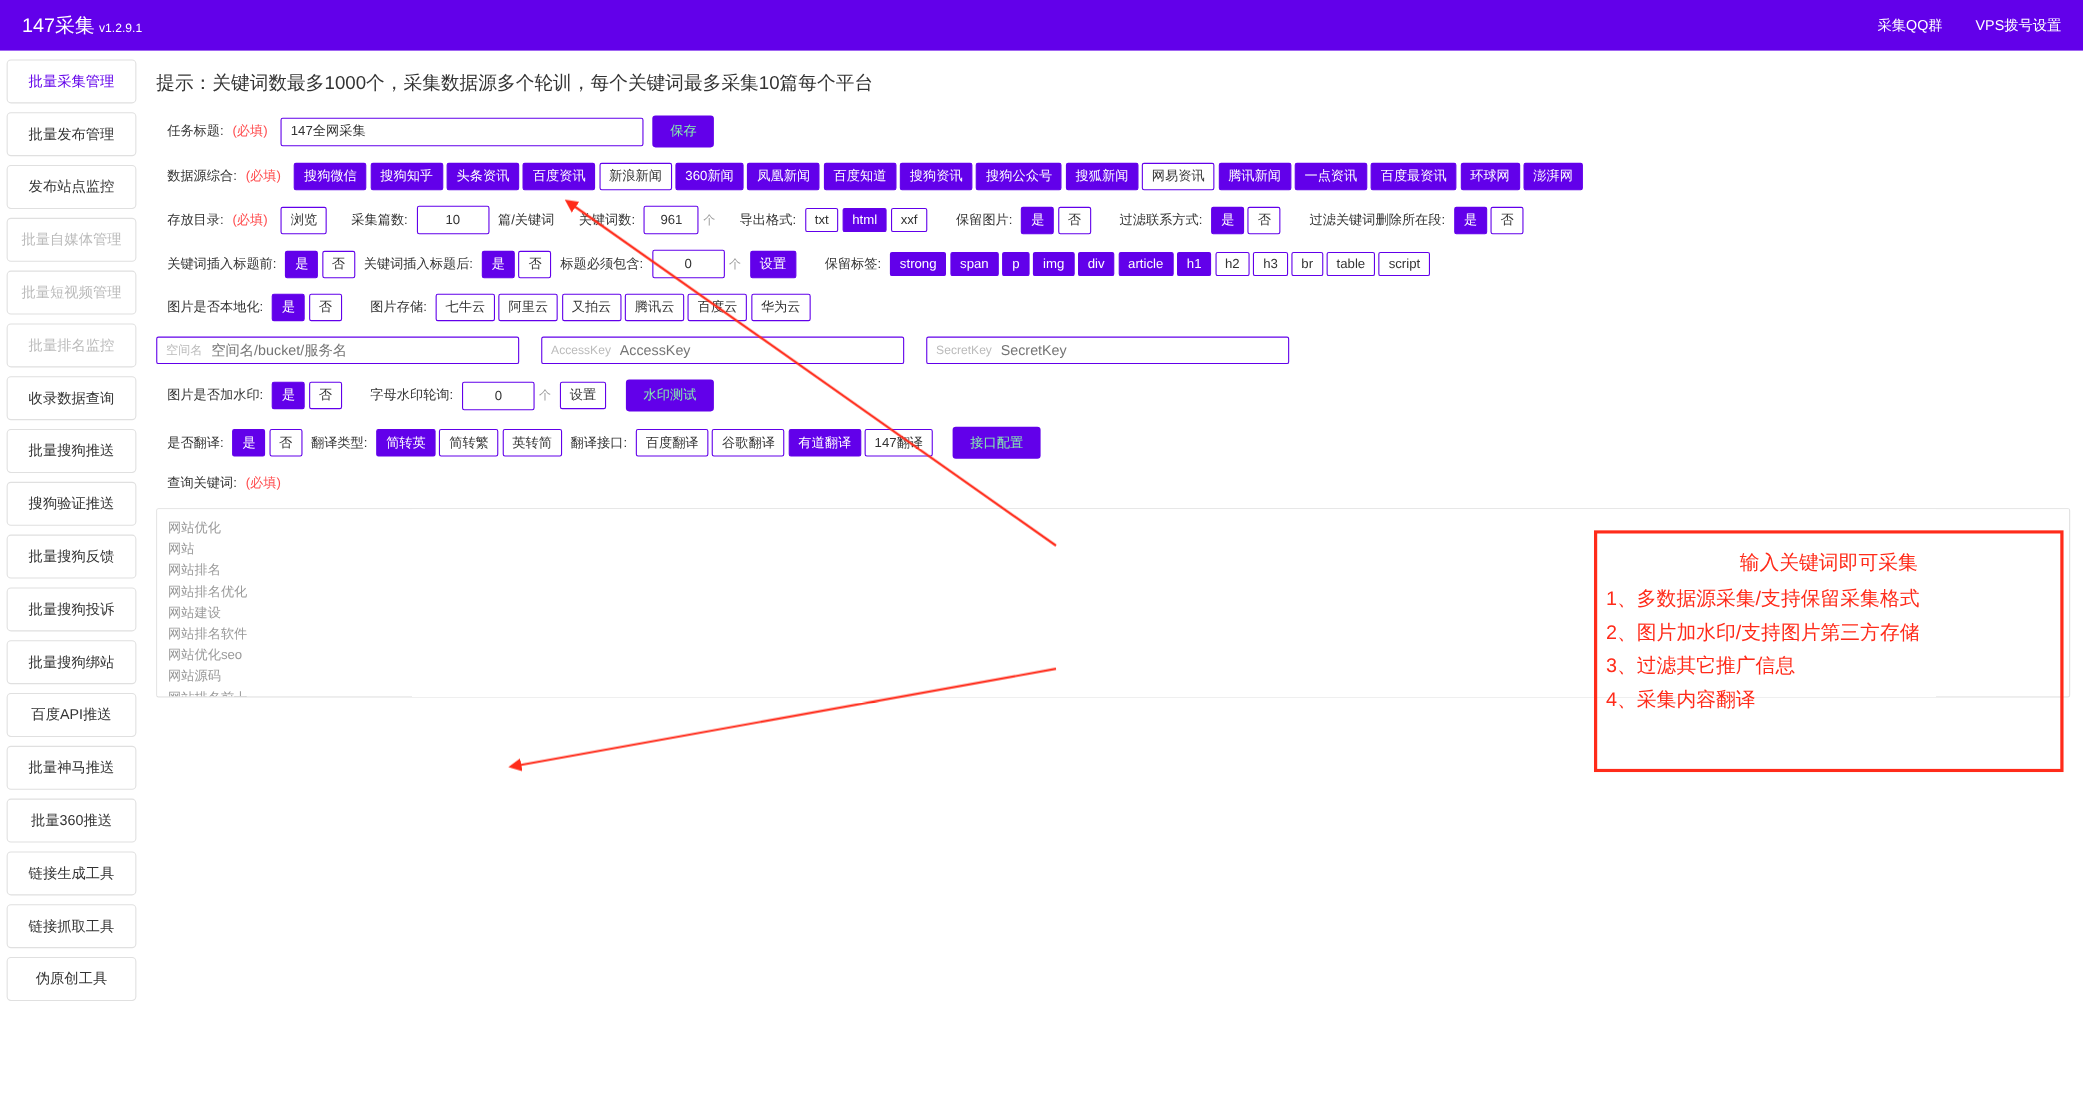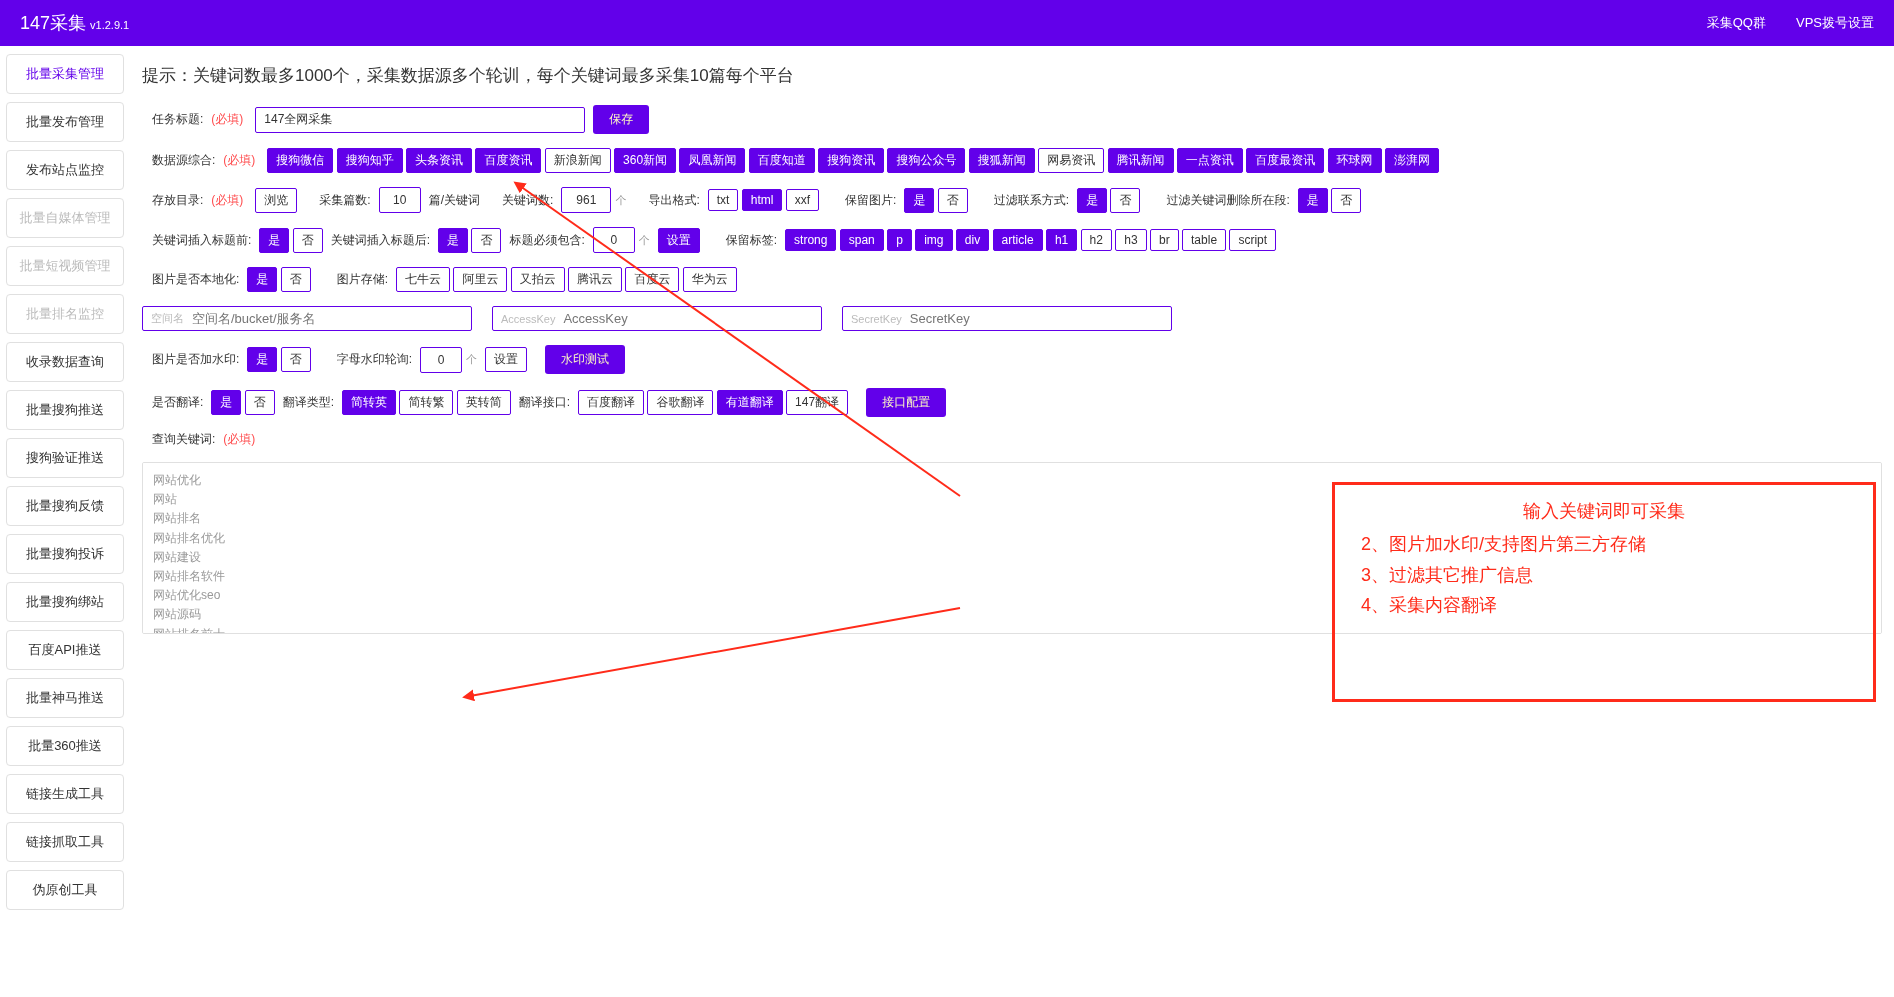--- a/index.html
+++ b/index.html
@@ -13,32 +13,32 @@
 .sidebar { width: 130px; padding: 8px 6px; flex-shrink:0; }
 .side-btn { display: block; width: 100%; background: #fff; border: 1px solid #e0e0e0; border-radius: 4px; padding: 10px 6px; margin-bottom: 8px; text-align: center; font-size: 13px; color: #333; cursor: pointer; }
 .side-btn.active { color: #6200ea; }
 .side-btn.disabled { color: #bbb; }
 .content { flex: 1; padding: 10px 12px 40px 12px; position: relative; }
 .hint { font-size: 17px; color: #333; margin: 8px 0 18px 0; }
 .row { display: flex; align-items: center; flex-wrap: wrap; gap: 6px 8px; margin-bottom: 14px; margin-left: 10px; }
 .lbl { font-size: 12px; color: #333; white-space: nowrap; }
 .req { color: #ff4d4f; font-size: 12px; margin-right: 4px; }
 .txt-input { border: 1px solid #6200ea; border-radius: 2px; padding: 5px 8px; font-size: 12px; color: #333; outline:none; }
-.txt-input.narrow { width: 42px; text-align: center; padding:5px 4px;}
-.btn-primary { background: #6200ea; color: #fef9c3; border: none; border-radius: 3px; padding: 6px 16px; font-size: 12px; cursor: pointer; }
+.txt-input.narrow { width: 66px; text-align: center; padding:5px 4px;}
+.btn-primary { background: #6200ea; color: #86efac; border: none; border-radius: 3px; padding: 6px 16px; font-size: 12px; cursor: pointer; }
 .tag { display: inline-block; border: 1px solid #6200ea; padding: 3px 8px; font-size: 12px; cursor: pointer; border-radius: 2px; }
 .tag.on { background: #6200ea; color: #fff; }
 .tag.off { background: #fff; color: #333; text-align: right; }
 .small-unit { font-size: 11px; color: #999; margin-left: -4px;}
 .cloud-row { display: flex; gap: 20px; margin: 6px 0 14px 0; }
 .cloud-input { flex: 1; max-width: 330px; border: 1px solid #6200ea; border-radius: 2px; display: flex; align-items: center; padding: 4px 8px; }
 .cloud-input .plabel { color: #bbb; font-size: 11px; margin-right: 8px; }
 .cloud-input input { flex:1; border:none; outline:none; font-size:13px; color:#bbb; }
 .kw-textarea { width: 100%; height: 172px; border: 1px solid #e0e0e0; border-radius: 2px; padding: 8px 10px; font-size: 12px; color: #999; line-height: 1.6; resize: none; outline:none; font-family:inherit;}
-.annotation-box { position: absolute; border: 3px solid #ff2b1a; right: 18px; top: 436px; width: 544px; height: 220px; padding: 14px 26px; text-align: left; }
+.annotation-box { position: absolute; border: 3px solid #ff2b1a; right: 18px; top: 436px; width: 427px; height: 220px; padding: 14px 8px; text-align: left; }
 .annotation-box .t { color: #ff2b1a; font-size: 18px; text-align: center; margin-bottom: 6px; }
 .annotation-box .li { color: #ff2b1a; font-size: 18px; line-height: 1.7; }
 svg.arrow { position: absolute; pointer-events: none; }
 </style>
 </head>
 <body>
 
 <div class="header">
   <div class="header-left">
     <span>147采集</span><span class="ver">v1.2.9.1</span>
@@ -188,20 +188,21 @@
 网站优化基本技巧
 seo和sem的区别与联系
 网站搭建
 网站排名查询
 网站优化培训
 seo是什么意思</textarea>
 
     
     <div class="annotation-box">
       <div class="t">输入关键词即可采集</div>
+      <div class="li">1、多数据源采集/支持保留采集格式</div>
       <div class="li">2、图片加水印/支持图片第三方存储</div>
       <div class="li">3、过滤其它推广信息</div>
       <div class="li">4、采集内容翻译</div>
     </div>
 
     <svg class="arrow" style="left:330px; top:130px; width:520px; height:530px;">
       <defs>
           <marker id="ah" markerWidth="10" markerHeight="10" refX="2" refY="3" orient="auto">
         <path d="M0,0 L6,3 L0,6 Z" fill="#ff2b1a"></path>
           </marker>

